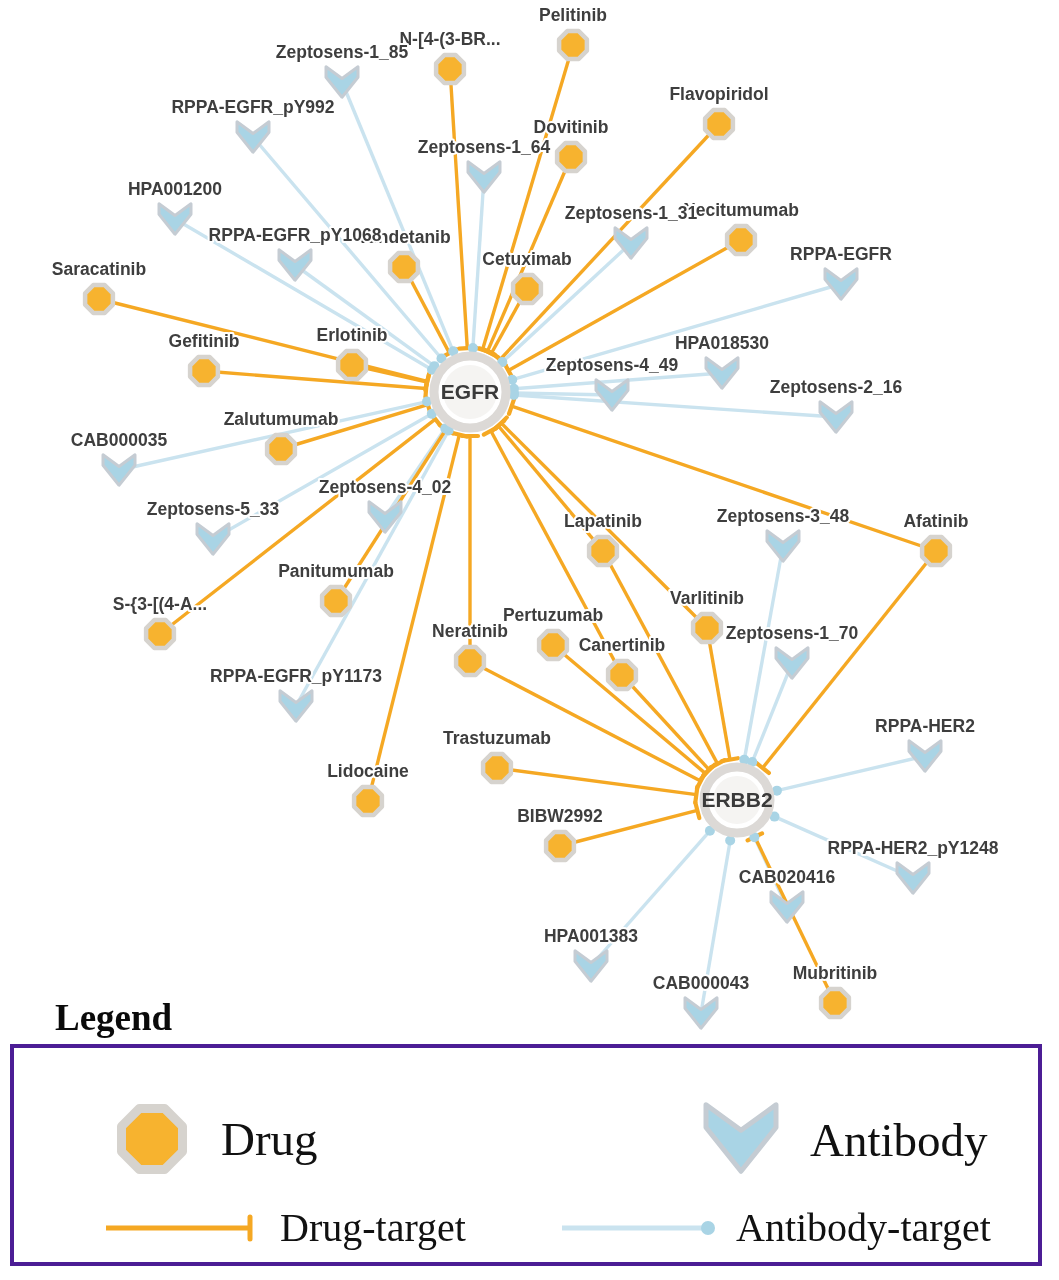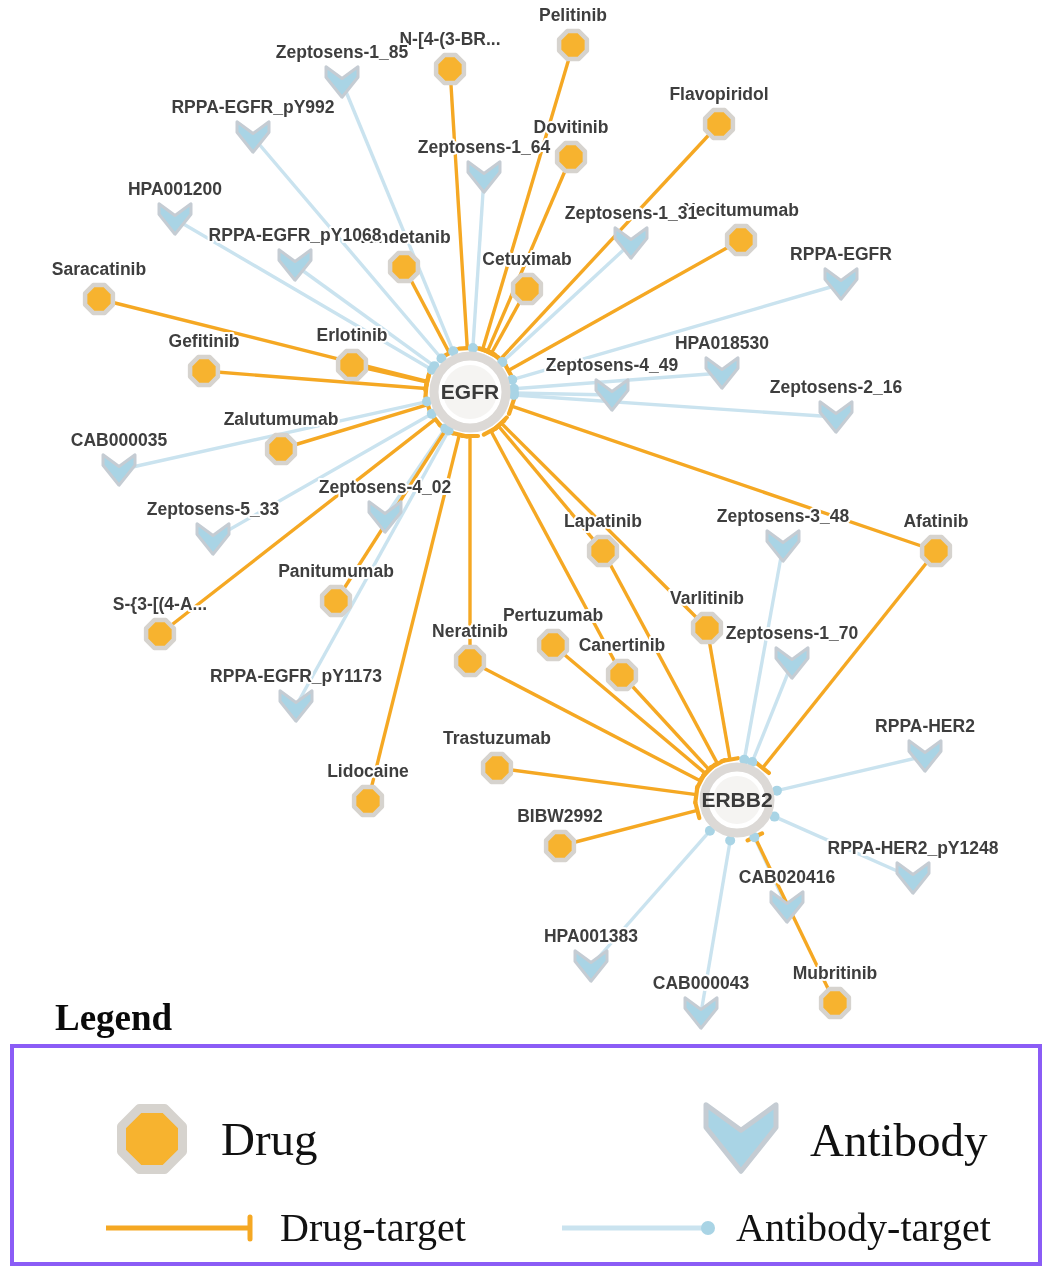--- a/index.html
+++ b/index.html
@@ -46,21 +46,21 @@
     font-size: 37px;
     color: #0a0a0a;
     margin-left: 43px;
   }
   #legend-box {
     position: absolute;
     left: 10px;
     top: 1044px;
     width: 1032px;
     height: 222px;
-    border: 4px solid #8b5cf6;
+    border: 4px solid #4c1d95;
     background: #ffffff;
     box-sizing: border-box;
   }
   .legend-item {
     position: absolute;
     display: flex;
     align-items: center;
   }
   .legend-item svg { display: block; }
   .legend-label {

